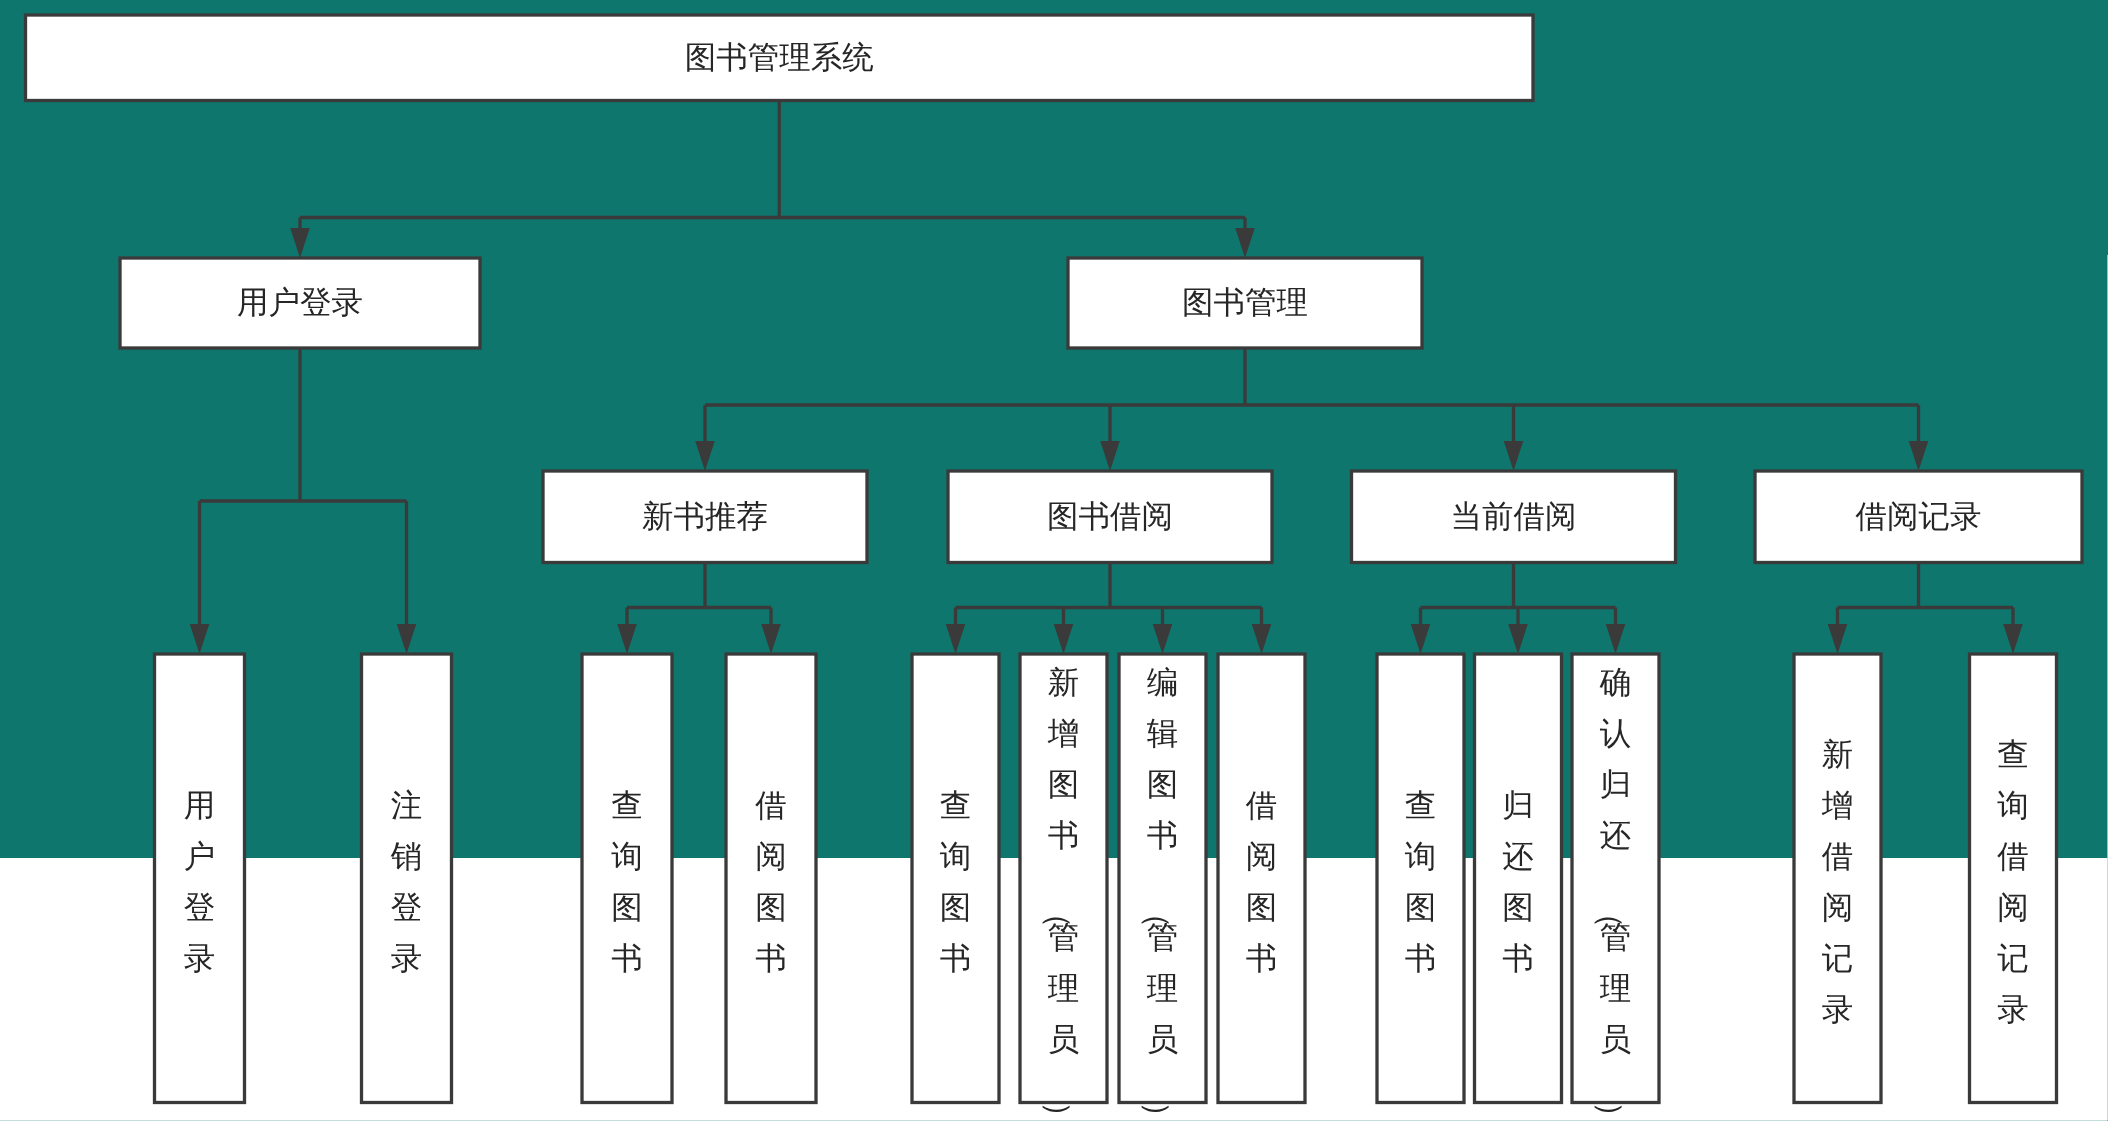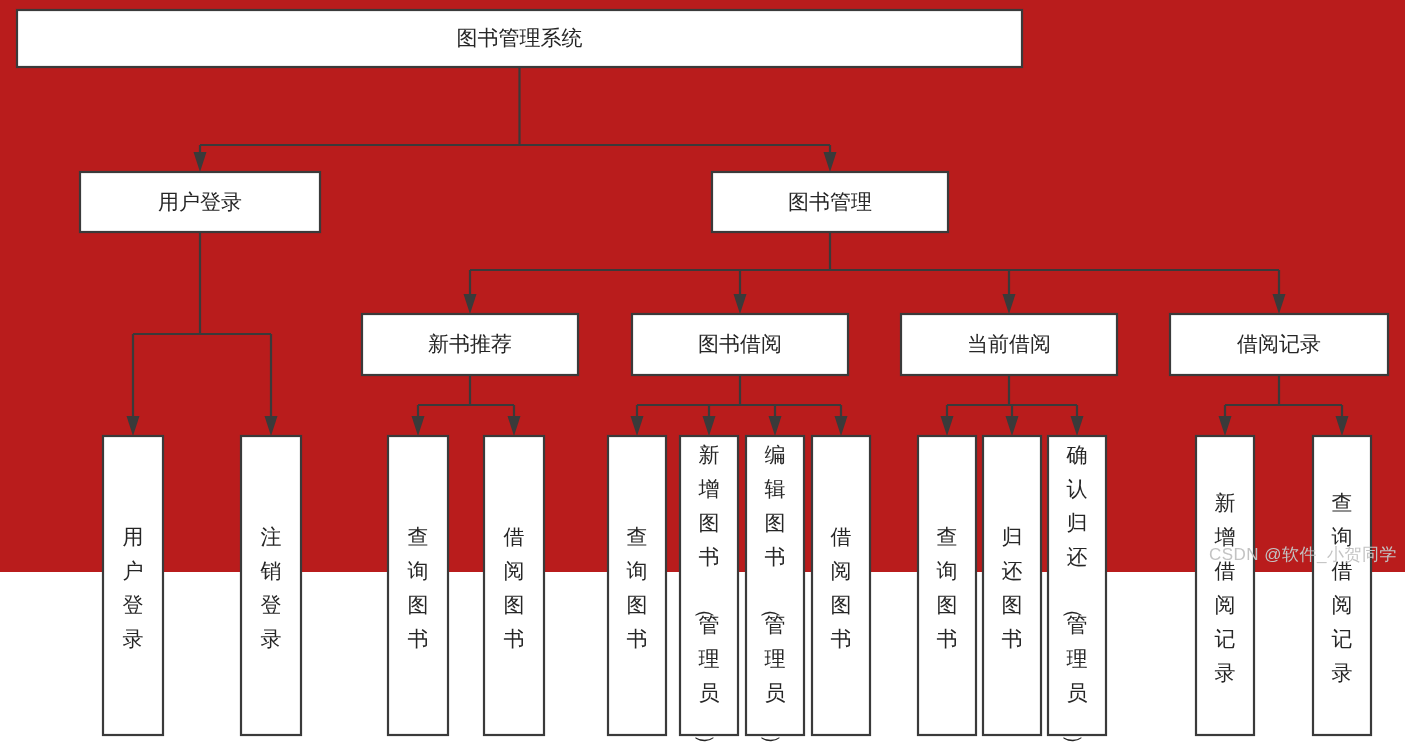--- a/index.html
+++ b/index.html
@@ -10,21 +10,21 @@
   body {
     width: 1405px;
     height: 747px;
     font-family: "Liberation Sans", "DejaVu Sans", sans-serif;
     overflow: hidden;
   }
   #diagram-root {
     position: relative;
     width: 1405px;
     height: 572px;
-    background: #b91c1c;
+    background: #0f766e;
   }
   #diagram-svg {
     position: absolute;
     left: 0;
     top: 0;
     width: 1405px;
     height: 747px;
     display: block;
   }
   .node-box {
@@ -216,14 +216,13 @@
         <g>
           <rect class="node-box" x="1196" y="436" width="58" height="299"></rect>
           <text class="node-label-v" x="1225" y="510.02"><tspan x="1225" dy="0">新</tspan><tspan x="1225" dy="34">增</tspan><tspan x="1225" dy="34">借</tspan><tspan x="1225" dy="34">阅</tspan><tspan x="1225" dy="34">记</tspan><tspan x="1225" dy="34">录</tspan></text>
         </g>
         <g>
           <rect class="node-box" x="1313" y="436" width="58" height="299"></rect>
           <text class="node-label-v" x="1342" y="510.02"><tspan x="1342" dy="0">查</tspan><tspan x="1342" dy="34">询</tspan><tspan x="1342" dy="34">借</tspan><tspan x="1342" dy="34">阅</tspan><tspan x="1342" dy="34">记</tspan><tspan x="1342" dy="34">录</tspan></text>
         </g>
       </g>
   </svg>
-  <div class="watermark">CSDN @软件_小贺同学</div>
 </div>
 
 </body></html>

